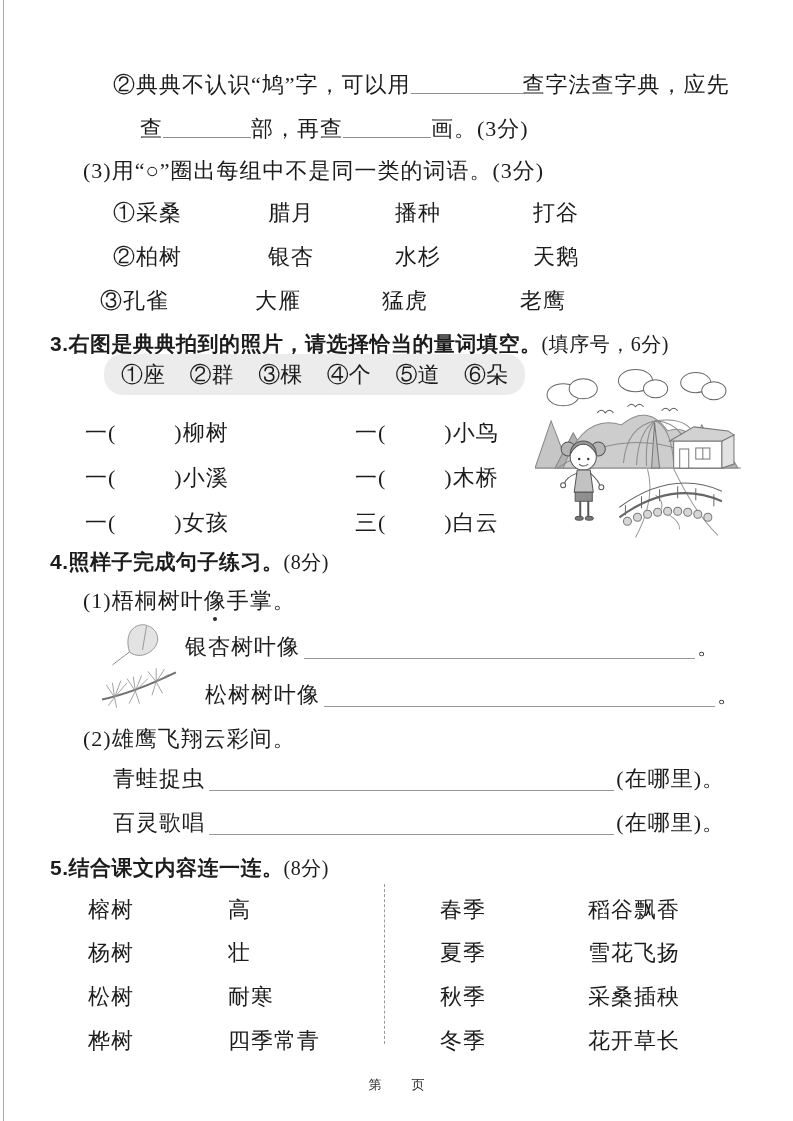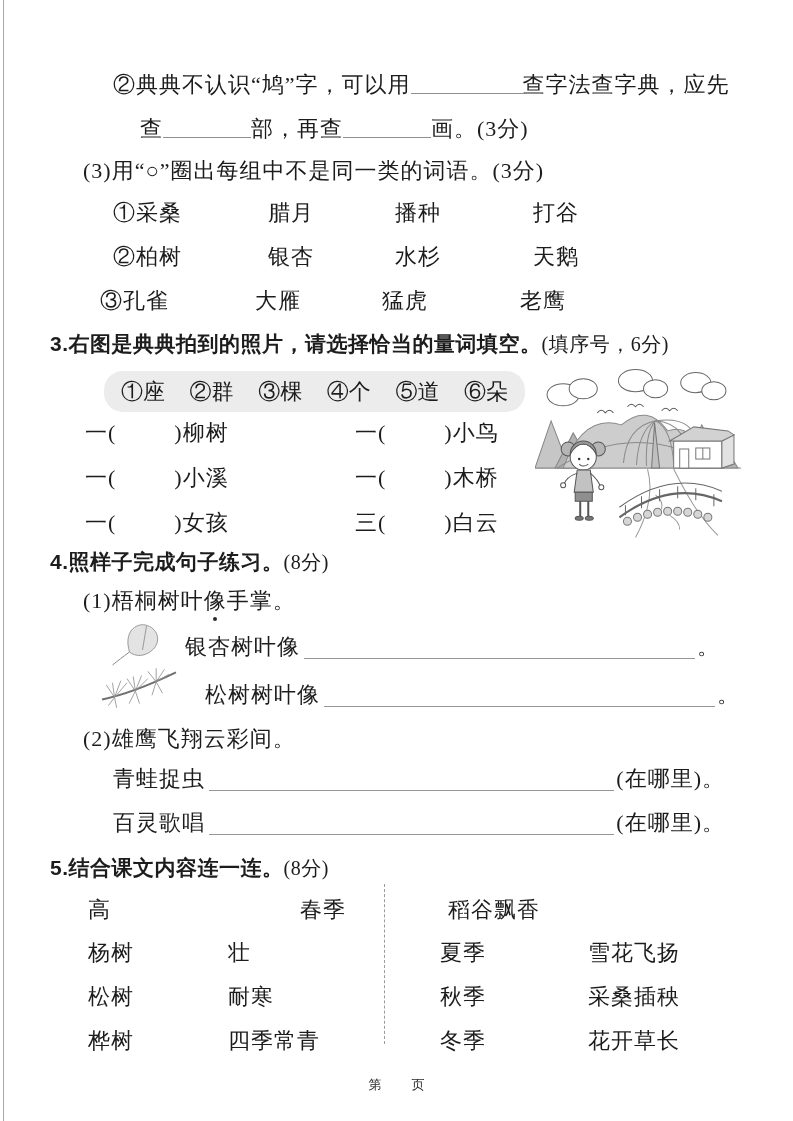--- a/index.html
+++ b/index.html
@@ -28,21 +28,21 @@
     border-bottom:1px solid #8f8f8f;
     height:1.05em; vertical-align:-2px;
   }
   .b112 { width:112px; } .b88 { width:88px; }
   .paren-gap { display:inline-block; width:58px; }
   .word-row { display:flex; }
   .word-row span:nth-child(1){ width:155px; }
   .word-row span:nth-child(2){ width:127px; }
   .word-row span:nth-child(3){ width:138px; }
   .opt-box {
-    left:104px; top:371px; width:421px; height:41px;
+    left:104px; top:354px; width:421px; height:41px;
     background:#ececec; border-radius:19px;
     display:flex; align-items:center; justify-content:space-between;
     padding:0 17px; font-size:22px;
   }
   .q3-cell { font-size:22px; letter-spacing:1px; }
   .fill-row { display:flex; align-items:flex-end; }
   .fill-line {
     flex:1; border-bottom:1px solid #979797; height:1em; margin:0 2px 3px 4px;
   }
   .emph { position:relative; }
@@ -252,20 +252,21 @@
     <span class="fill-line"></span>
     <span>(在哪里)。</span>
   </div>
 
   <div class="abs heiti" style="left:50px; top:854px;">
     <span>5.结合课文内容连一连。</span><span class="score">(8分)</span>
   </div>
   <div class="abs q5-grid">
     <div class="q5-divider"></div>
     <div class="q5-row" style="top:5px;">
+      <span class="c1">榕树</span>
         <span class="c2">高</span>
         <span class="c3">春季</span>
         <span class="c4">稻谷飘香</span>
     </div>
     <div class="q5-row" style="top:48px;">
       <span class="c1">杨树</span>
         <span class="c2">壮</span>
         <span class="c3">夏季</span>
         <span class="c4">雪花飞扬</span>
     </div>

